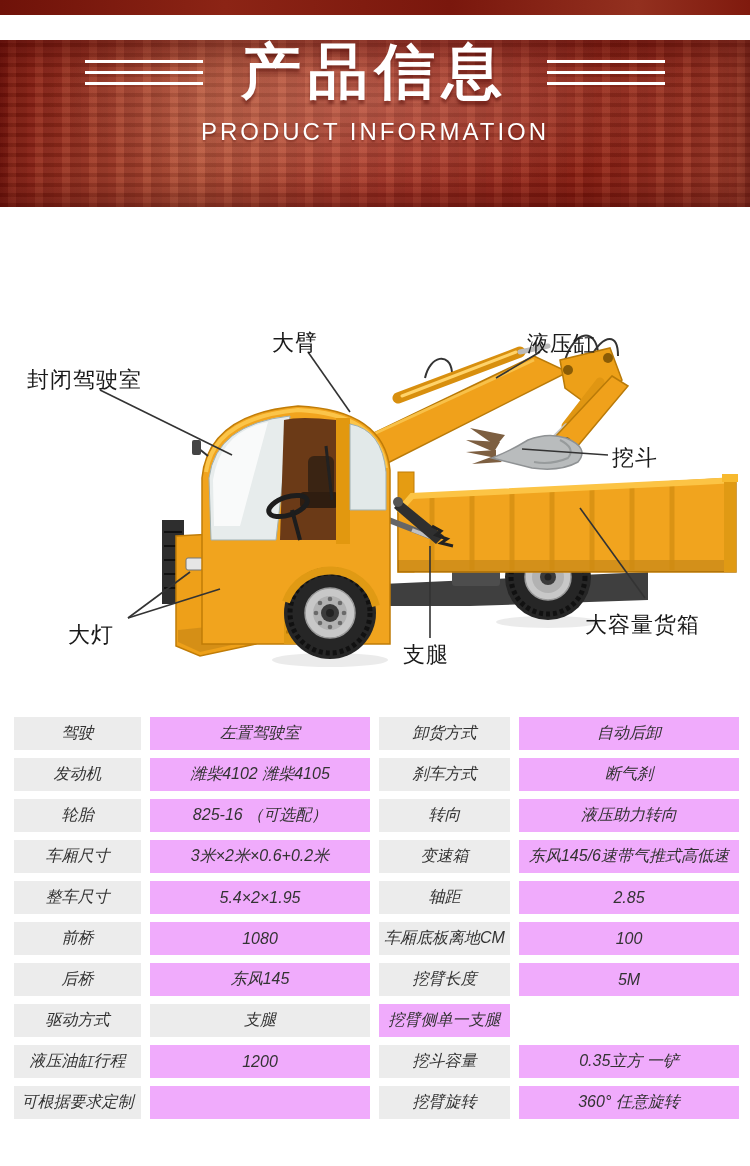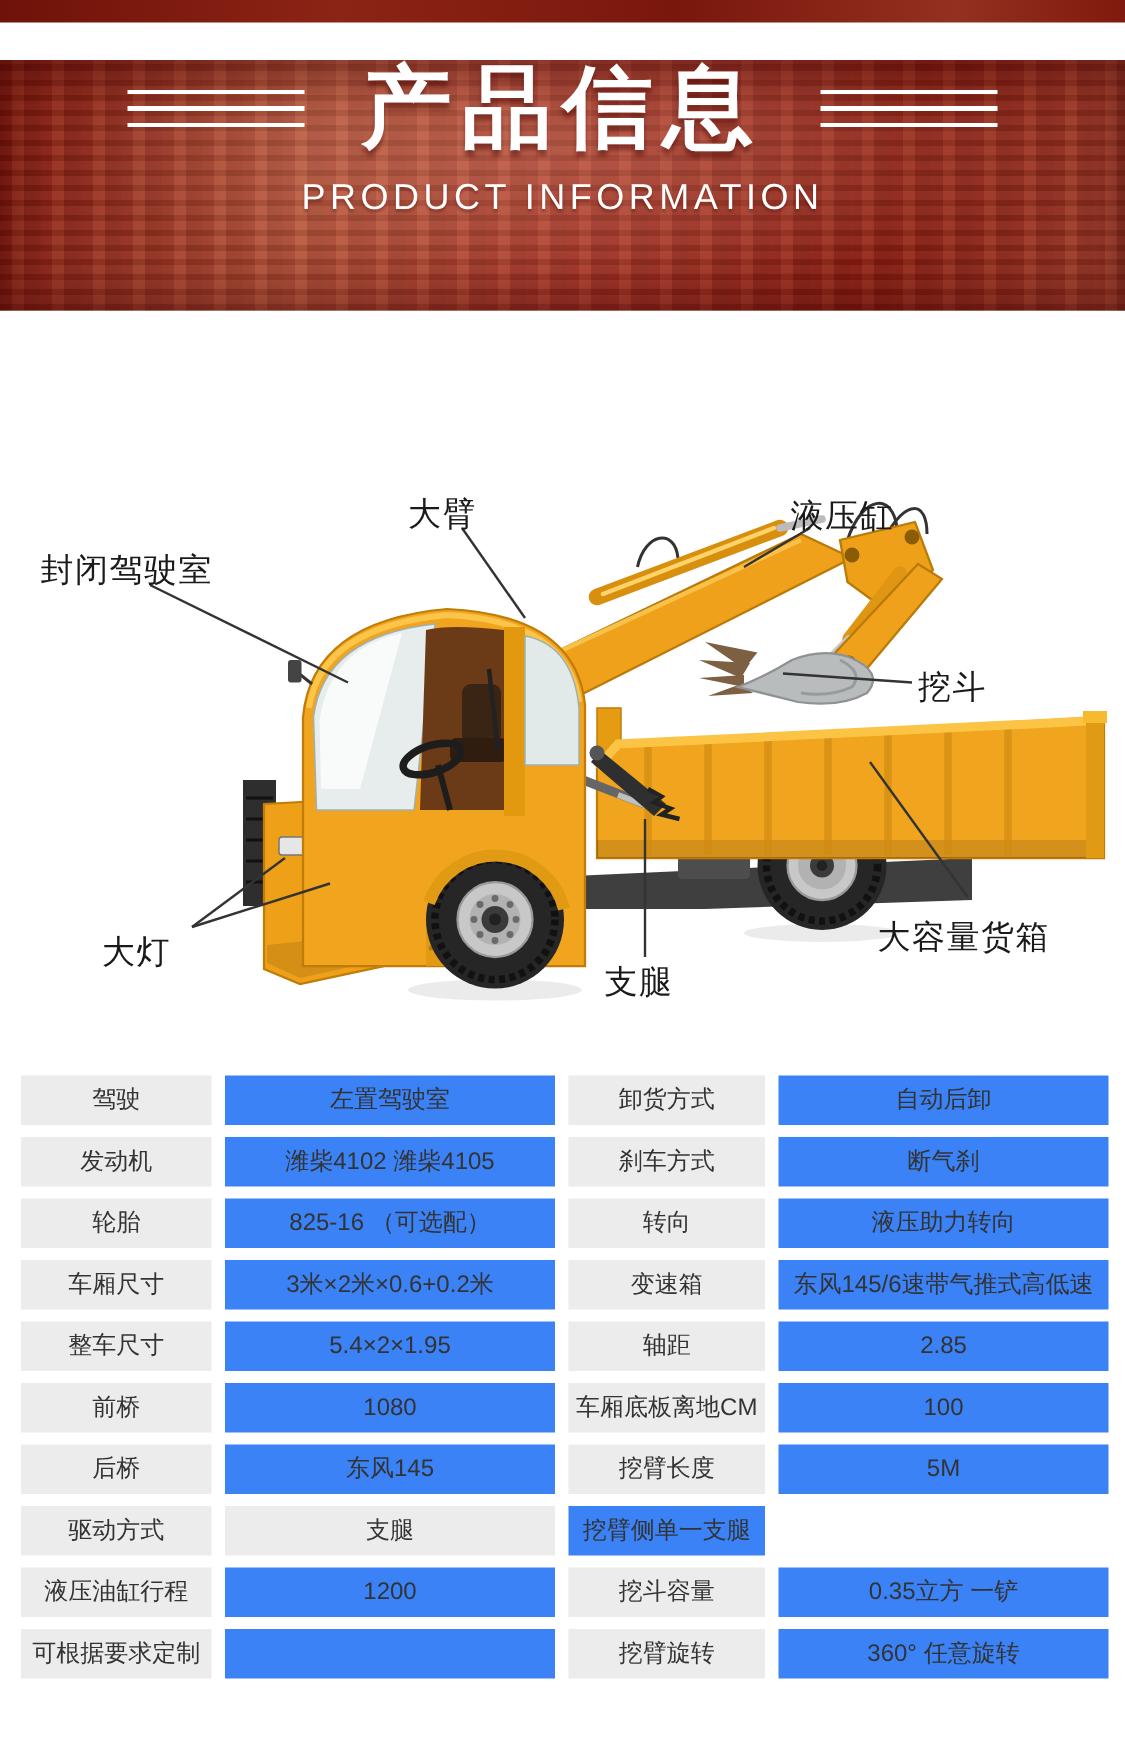--- a/index.html
+++ b/index.html
@@ -43,31 +43,31 @@
 
   
   .diagram{position:relative;width:750px;height:510px;}
   .diagram svg{position:absolute;left:0;top:0;}
   .callout-label{
     position:absolute;font-size:22px;color:#1a1a1a;letter-spacing:1px;
     white-space:nowrap;font-weight:400;
   }
 
   
-  .spec-table{width:750px;}
+  .spec-table{width:750px;font-style:italic;}
   .spec-row{
     display:grid;grid-template-columns:127px 220px 131px 220px;
     column-gap:9px;margin:0 0 8px 14px;
   }
   .spec-cell{
     height:33px;display:flex;align-items:center;justify-content:center;
     font-size:16px;color:#333333;white-space:nowrap;overflow:hidden;
   }
   .spec-cell.key{background:#ececec;}
-  .spec-cell.val{background:#3b82f6;}
+  .spec-cell.val{background:#f0abfc;}
 </style>
 </head>
 <body>
 
 <div class="page">
 
   <div class="top-strip"></div>
 
   <div class="banner">
     <div class="banner-title-row">

